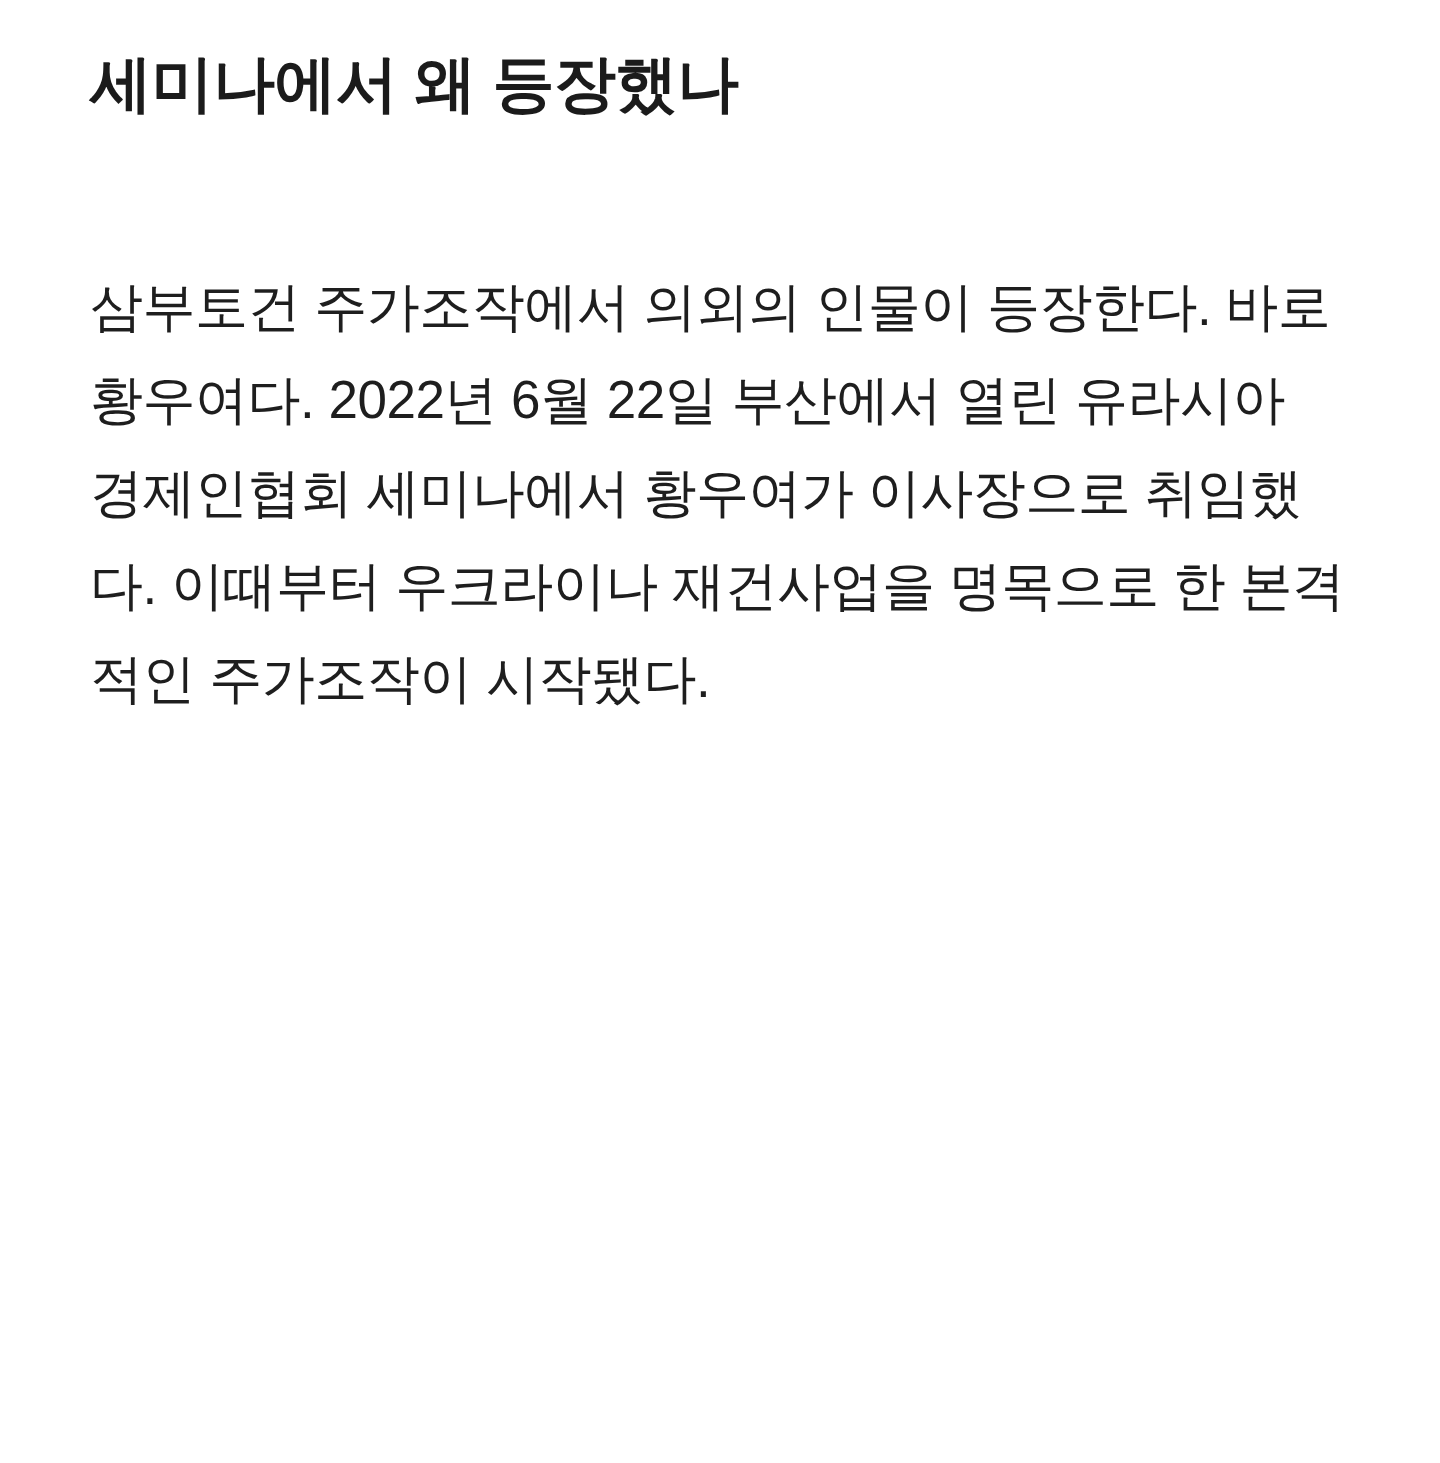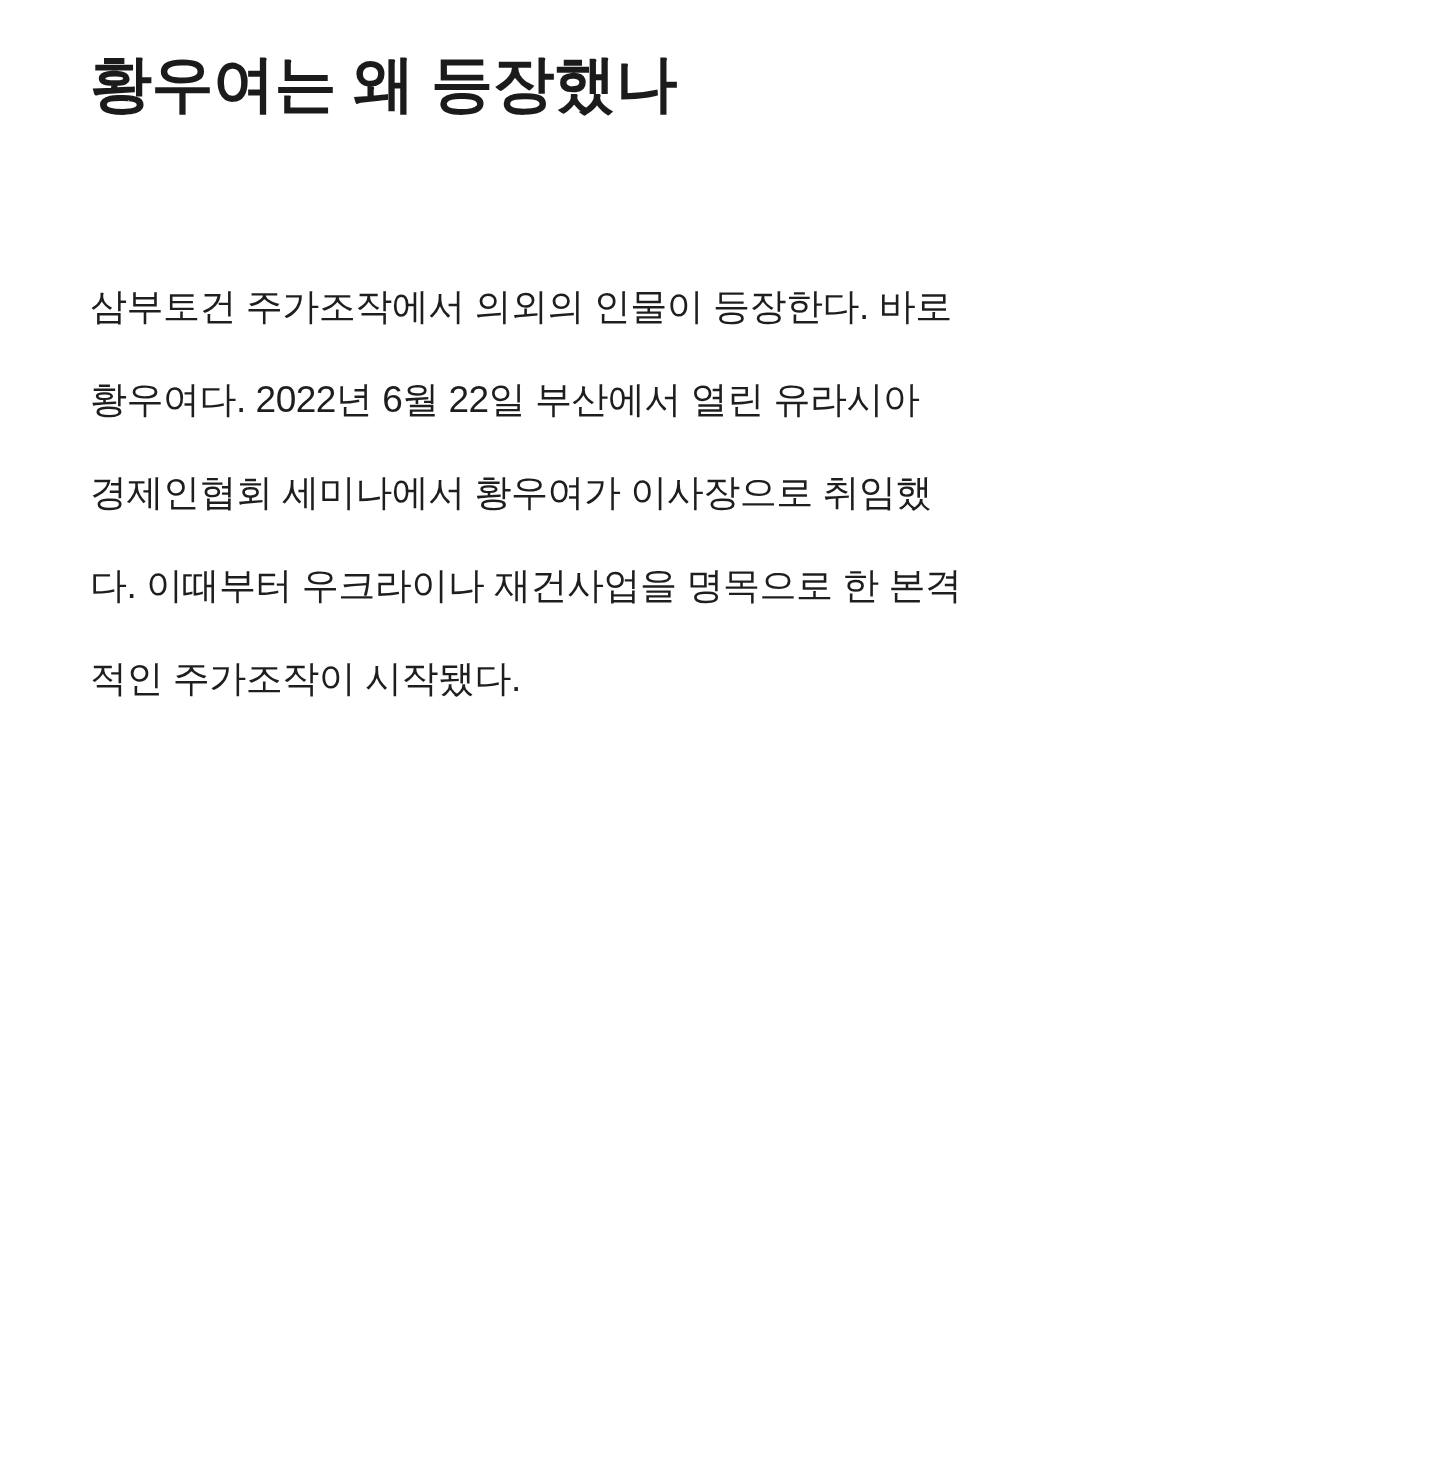--- a/index.html
+++ b/index.html
@@ -22,39 +22,39 @@
   .article-title {
     margin: 0;
     font-size: 62px;
     font-weight: 700;
     line-height: 87px;
     letter-spacing: -0.5px;
     color: #1b1b1b;
   }
   .article-paragraph {
     margin: 0;
-    font-size: 37px;
+    font-size: 53px;
     font-weight: 400;
     line-height: 93px;
     letter-spacing: -0.5px;
     color: #1e1e1e;
     white-space: pre-line; 
   }
   .article-paragraph.first {
     margin-top: 133px;
   }
   .article-paragraph.second {
     margin-top: 108px;
   }
 </style>
 </head>
 <body>
 
 <div class="page">
   <main class="article">
-    <h1 class="article-title">황우여는 왜 등장했나</h1>
+    <h1 class="article-title">세미나에서 왜 등장했나</h1>
     <p class="article-paragraph first">삼부토건 주가조작에서 의외의 인물이 등장한다. 바로
 황우여다. 2022년 6월 22일 부산에서 열린 유라시아
 경제인협회 세미나에서 황우여가 이사장으로 취임했
 다. 이때부터 우크라이나 재건사업을 명목으로 한 본격
 적인 주가조작이 시작됐다.</p>
   </main>
 </div>
 
 </body></html>

